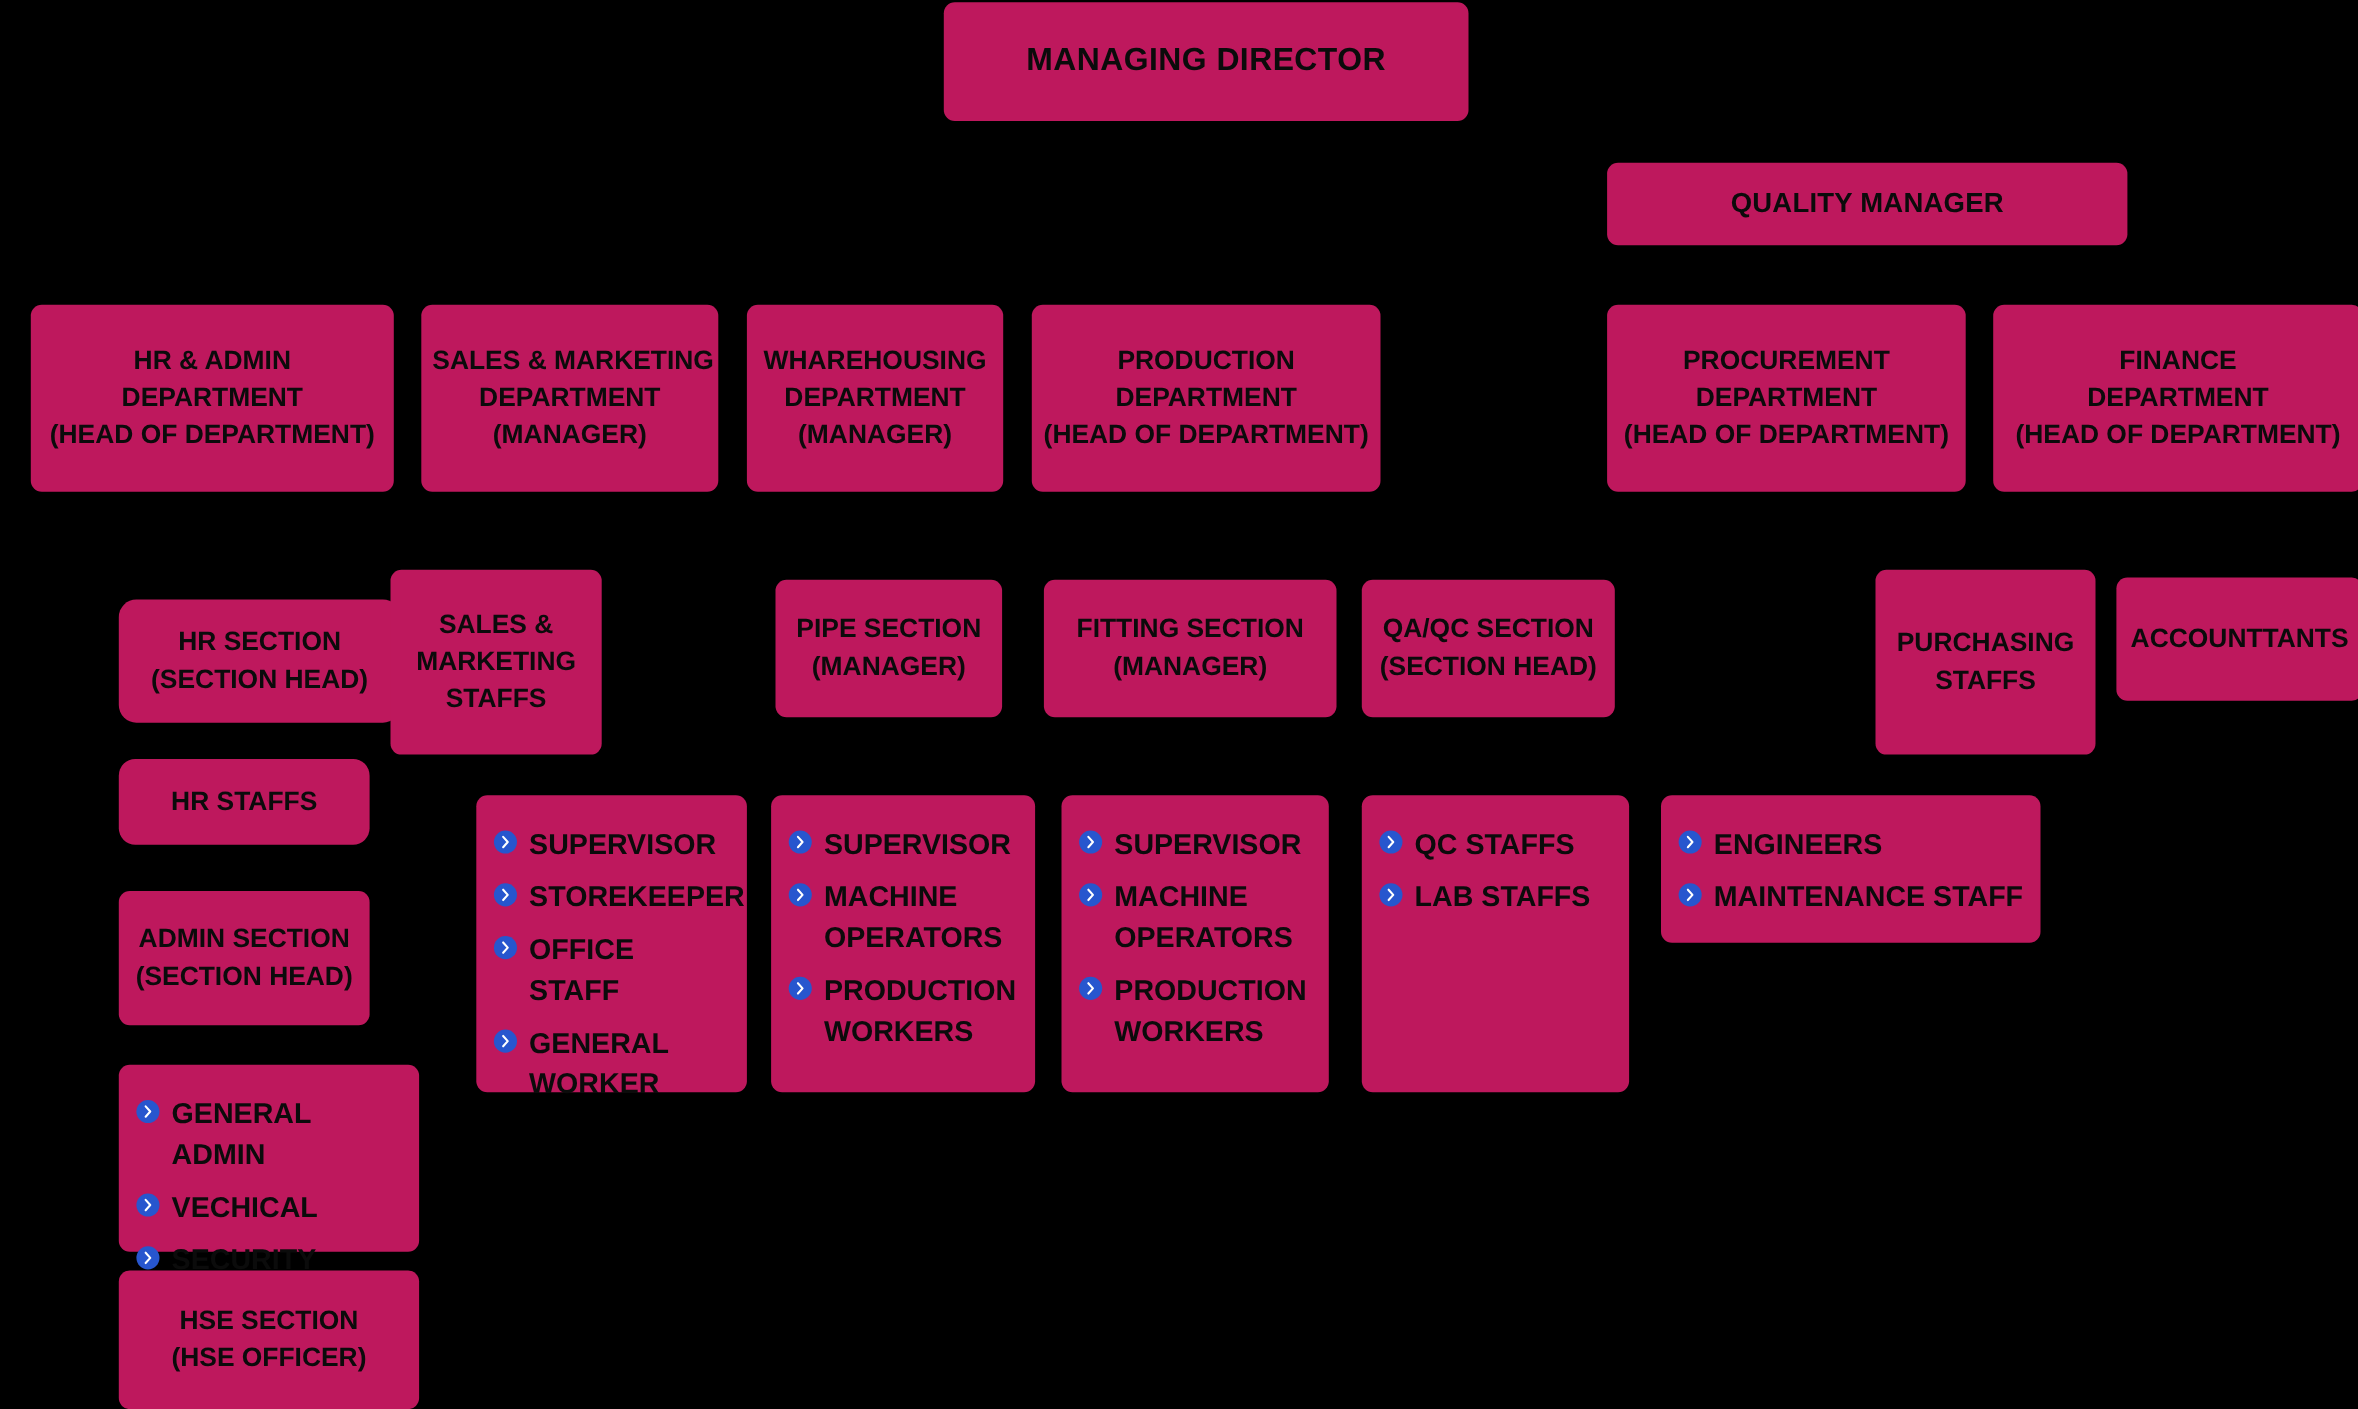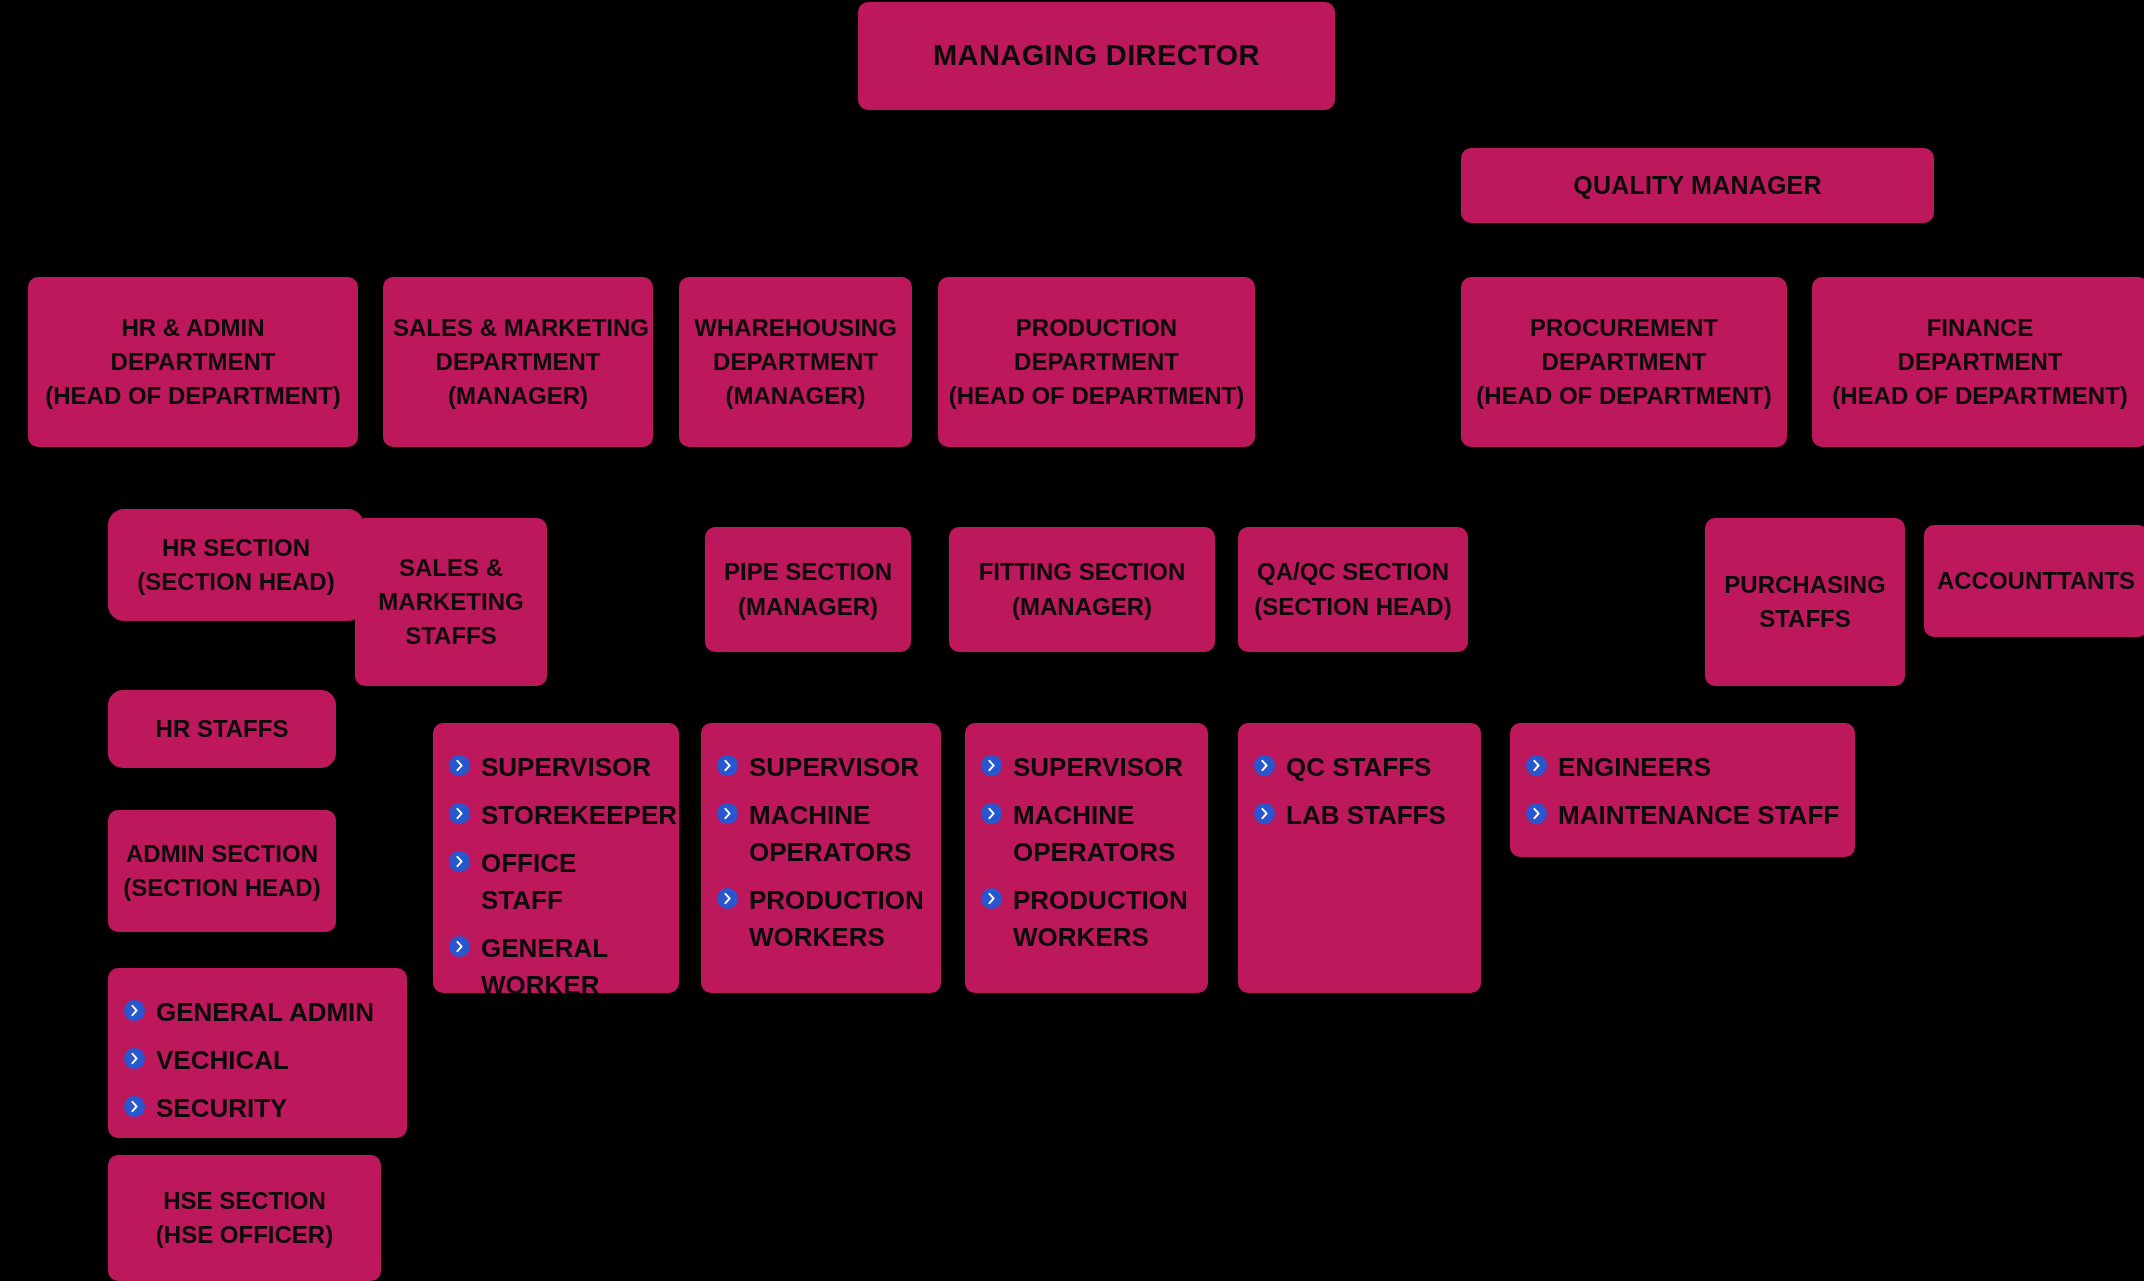--- a/index.html
+++ b/index.html
@@ -125,21 +125,21 @@
     <span class="line">DEPARTMENT</span>
     <span class="line">(HEAD OF DEPARTMENT)</span>
   </div>
 
   <div class="node t-dept" style="left:1812px; top:277px; width:336px; height:170px;">
     <span class="line">FINANCE</span>
     <span class="line">DEPARTMENT</span>
     <span class="line">(HEAD OF DEPARTMENT)</span>
   </div>
 
-  <div class="node t-sect" style="left:108px; top:509px; width:256px; height:112px;border-radius:16px;">
+  <div class="node t-sect" style="left:108px; top:545px; width:256px; height:112px;border-radius:16px;">
     <span class="line">HR SECTION</span>
     <span class="line">(SECTION HEAD)</span>
   </div>
 
   <div class="node t-sect" style="left:355px; top:518px; width:192px; height:168px;">
     <span class="line">SALES &amp;</span>
     <span class="line">MARKETING</span>
     <span class="line">STAFFS</span>
   </div>
 
@@ -170,21 +170,21 @@
 
   <div class="node t-sect" style="left:108px; top:690px; width:228px; height:78px;border-radius:15px;">
     <span class="line">HR STAFFS</span>
   </div>
 
   <div class="node t-sect" style="left:108px; top:810px; width:228px; height:122px;">
     <span class="line">ADMIN SECTION</span>
     <span class="line">(SECTION HEAD)</span>
   </div>
 
-  <div class="node list t-list" style="left:108px; top:968px; width:299px; height:170px;">
+  <div class="node list t-list" style="left:108px; top:968px; width:273px; height:170px;">
     <ul class="bullets">
         <li>
           <span class="bullet-icon">
             <svg viewBox="0 0 21 21" aria-hidden="true">
               <path d="M8.4 5.8 L12.6 10.5 L8.4 15.2" fill="none" stroke="#FFFFFF" stroke-width="1.9" stroke-linecap="round" stroke-linejoin="round"></path>
             </svg>
           </span>
           <span class="bullet-text">GENERAL ADMIN</span>
         </li>
         <li>

